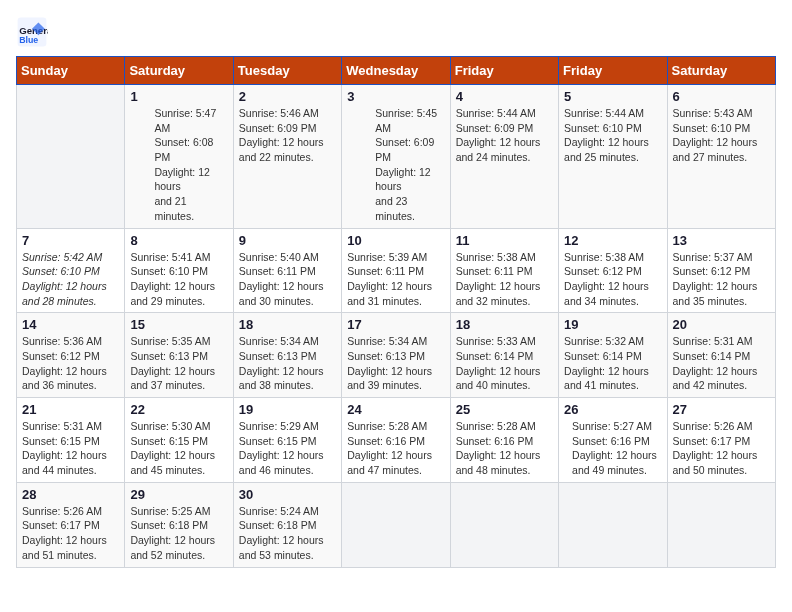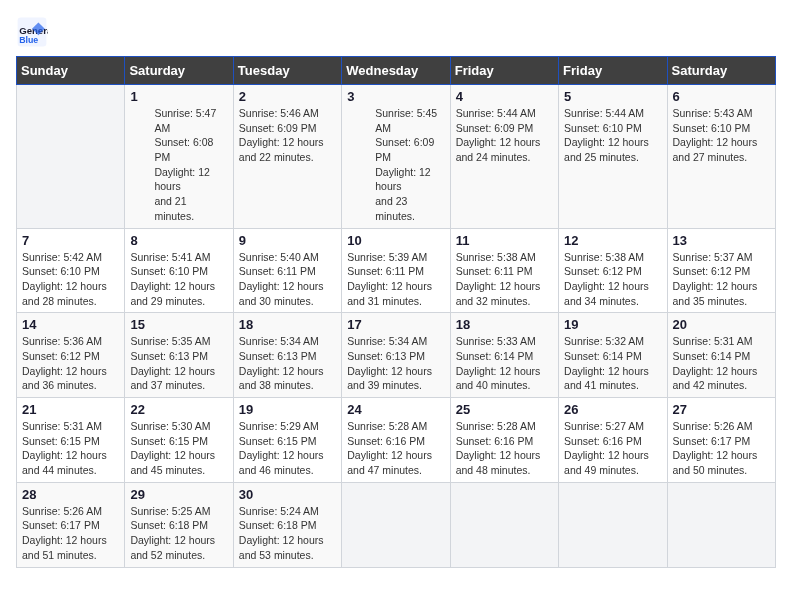--- a/index.html
+++ b/index.html
@@ -36,21 +36,21 @@
     .subtitle {
       font-size: 15px;
       color: #333;
     }
     table {
       width: 100%;
       border-collapse: collapse;
       font-size: 11px;
     }
     thead tr th {
-      background-color: #404040;
+      background-color: #c2410c;
       color: #fff;
       padding: 6px 4px;
       text-align: left;
       font-size: 13px;
       font-weight: bold;
       border: 1px solid #1e50c0;
     }
     tbody tr td {
       border: 1px solid #d1d5db;
       vertical-align: top;
@@ -155,21 +155,21 @@
           <span class="day-num">6</span>
           <div class="day-detail" style="white-space: pre-line;">Sunrise: 5:43 AM
 Sunset: 6:10 PM
 Daylight: 12 hours
 and 27 minutes.</div>
         </td>
       </tr>
       <tr>
         <td>
           <span class="day-num">7</span>
-          <div class="day-detail" style="white-space: pre-line;">Sunrise: 5:42 AM
+          <div class="day-detail" style="white-space: pre-line; font-style: italic;">Sunrise: 5:42 AM
 Sunset: 6:10 PM
 Daylight: 12 hours
 and 28 minutes.</div>
         </td>
         <td>
           <span class="day-num">8</span>
           <div class="day-detail" style="white-space: pre-line;">Sunrise: 5:41 AM
 Sunset: 6:10 PM
 Daylight: 12 hours
 and 29 minutes.</div>
@@ -292,21 +292,21 @@
         </td>
         <td>
           <span class="day-num">25</span>
           <div class="day-detail" style="white-space: pre-line;">Sunrise: 5:28 AM
 Sunset: 6:16 PM
 Daylight: 12 hours
 and 48 minutes.</div>
         </td>
         <td>
           <span class="day-num">26</span>
-          <div class="day-detail" style="white-space: pre-line;">Sunrise: 5:27 AM
+          <div class="day-detail" style="white-space: pre-line; margin-left: 8px;">Sunrise: 5:27 AM
 Sunset: 6:16 PM
 Daylight: 12 hours
 and 49 minutes.</div>
         </td>
         <td>
           <span class="day-num">27</span>
           <div class="day-detail" style="white-space: pre-line;">Sunrise: 5:26 AM
 Sunset: 6:17 PM
 Daylight: 12 hours
 and 50 minutes.</div>

